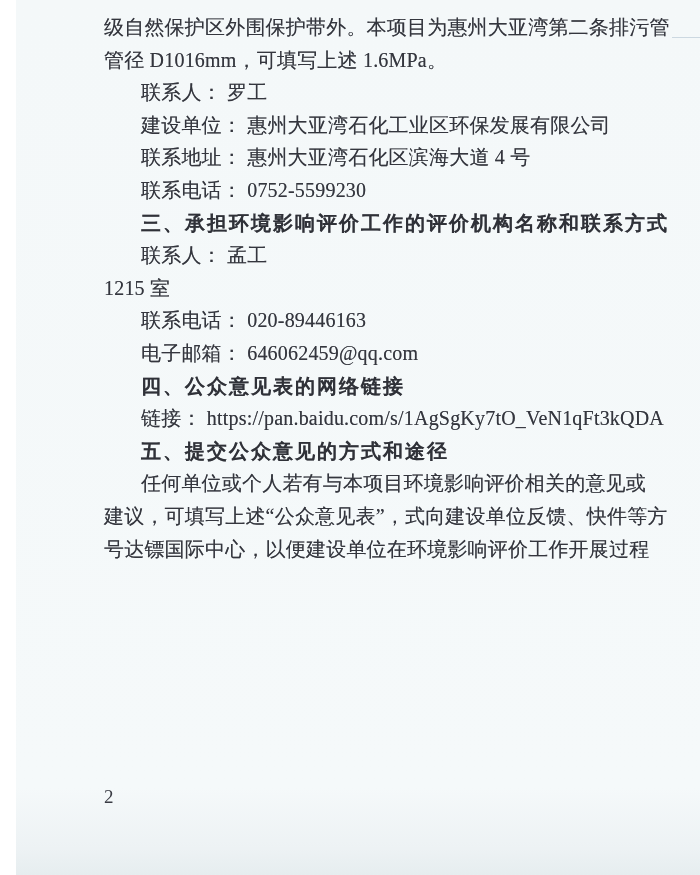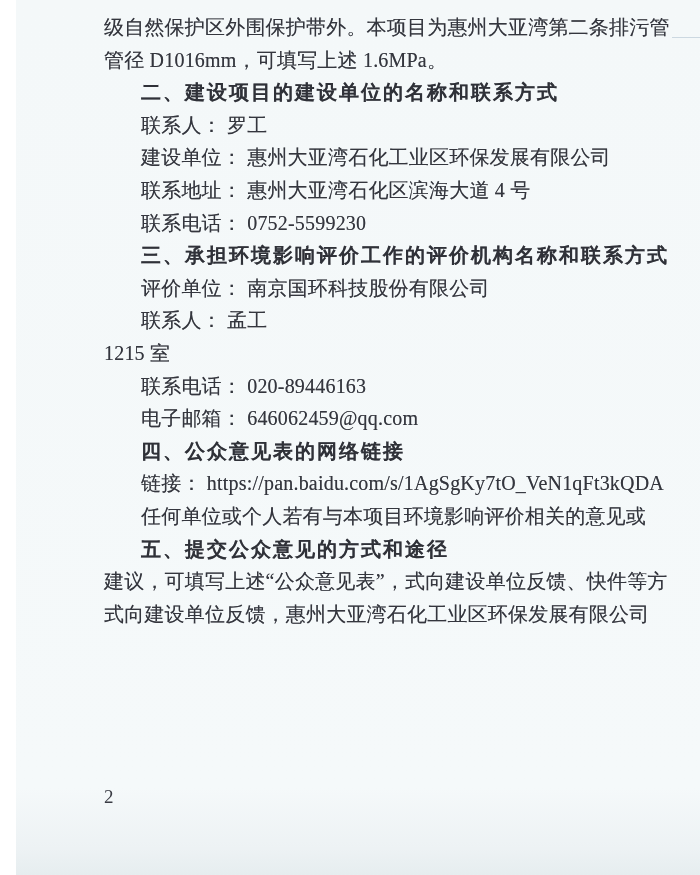--- a/index.html
+++ b/index.html
@@ -67,36 +67,34 @@
     background: #ccd8e1;
   }
 </style>
 </head>
 <body>
 
 <div class="page">
   <div class="content">
     <div class="line">级自然保护区外围保护带外。本项目为惠州大亚湾第二条排污管</div>
     <div class="line">管径 D1016mm，可填写上述 1.6MPa。</div>
-    <div class="line heading indent">二、建设项目的建设单位的名称和联系方式</div>
     <div class="line indent">联系人： 罗工</div>
     <div class="line indent">建设单位： 惠州大亚湾石化工业区环保发展有限公司</div>
     <div class="line indent">联系地址： 惠州大亚湾石化区滨海大道 4 号</div>
     <div class="line indent">联系电话： 0752-5599230</div>
     <div class="line heading indent">三、承担环境影响评价工作的评价机构名称和联系方式</div>
-    <div class="line indent">评价单位： 南京国环科技股份有限公司</div>
     <div class="line indent">联系人： 孟工</div>
     <div class="line">1215 室</div>
     <div class="line indent">联系电话： 020-89446163</div>
     <div class="line indent">电子邮箱： 646062459@qq.com</div>
     <div class="line heading indent">四、公众意见表的网络链接</div>
     <div class="line indent">链接： https://pan.baidu.com/s/1AgSgKy7tO_VeN1qFt3kQDA</div>
+    <div class="line heading indent">五、提交公众意见的方式和途径</div>
     <div class="line indent">任何单位或个人若有与本项目环境影响评价相关的意见或</div>
-    <div class="line heading indent">五、提交公众意见的方式和途径</div>
     <div class="line">建议，可填写上述“公众意见表”，式向建设单位反馈、快件等方</div>
-    <div class="line">式向建设单位反馈，惠州大亚湾石化工业区环保发展有限公司</div>
+    <div class="line">号达镖国际中心，以便建设单位在环境影响评价工作开展过程</div>
   </div>
 
   <div class="page-number">2</div>
 
   <div class="scan-edge-line"></div>
   <div class="scan-tick"></div>
 </div>
 
 </body></html>

